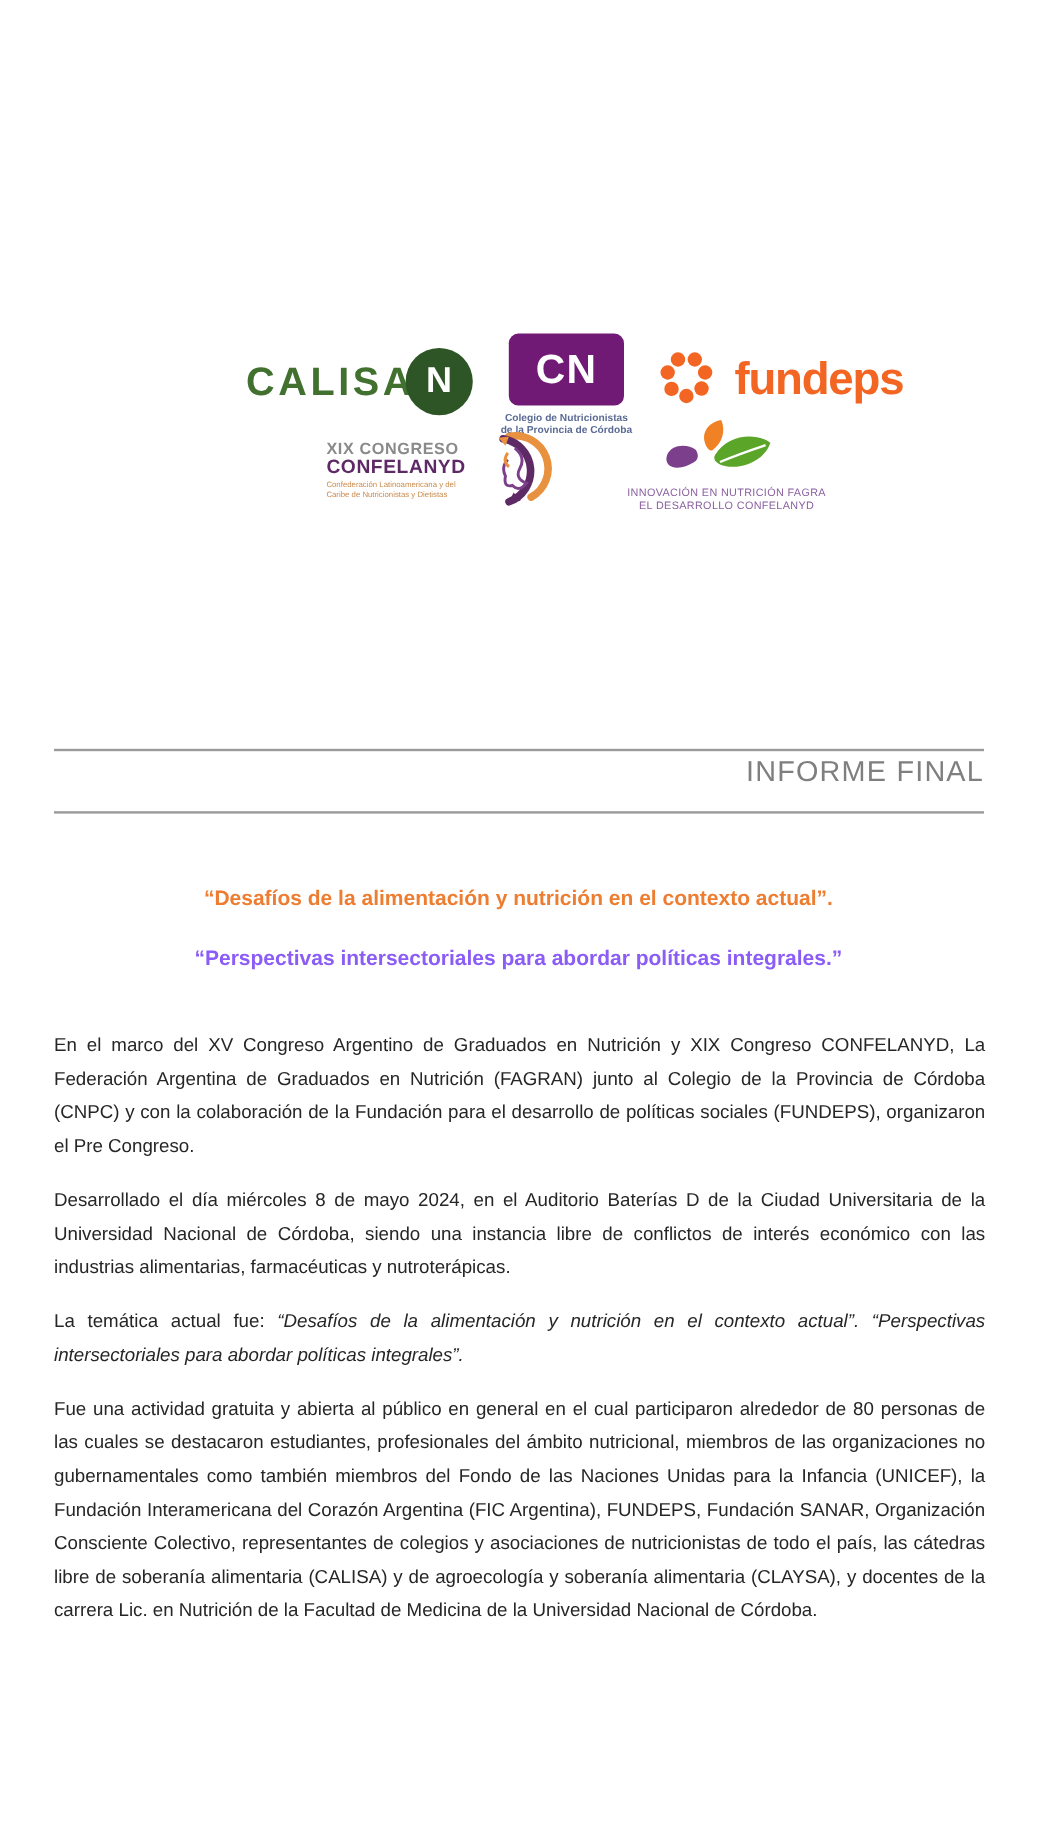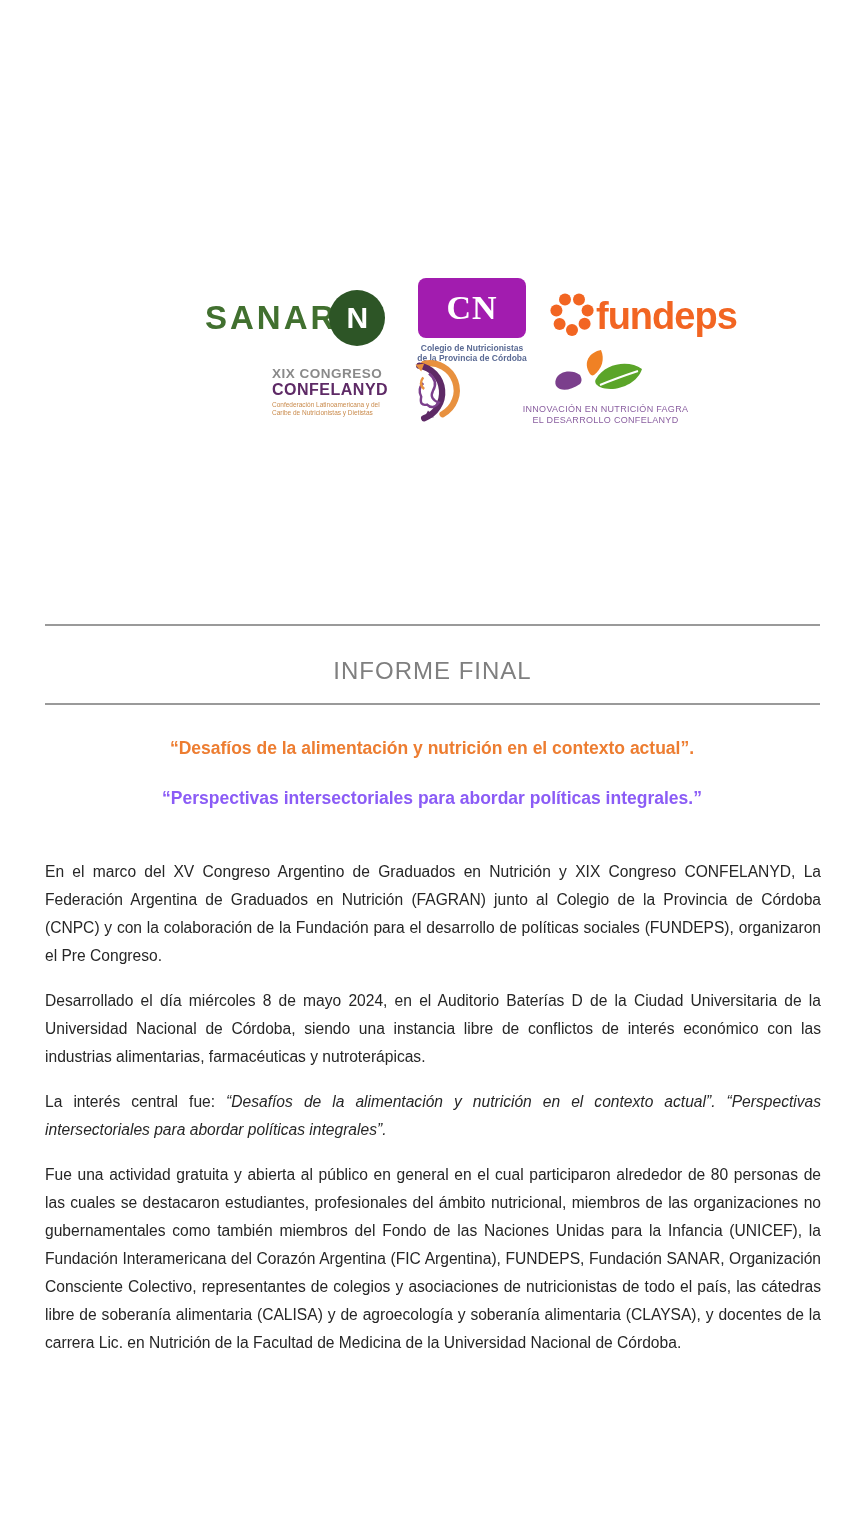--- a/index.html
+++ b/index.html
@@ -20,49 +20,49 @@
   .fagran-text { color:#41702F; font-weight:bold; font-size:33px; letter-spacing:3px; }
   .fagran-circle {
     width:56px; height:56px; border-radius:50%;
     background:#2D5526; color:#ffffff;
     display:flex; align-items:center; justify-content:center;
     font-size:30px; font-weight:bold; margin-left:-8px;
   }
 
   .cn { position:absolute; left:416px; top:0; width:112px; text-align:center; }
   .cn-mark {
-    width:108px; height:60px; margin:0 auto;
-    background:#a21caf; border-radius:8px;
+    width:96px; height:60px; margin:0 auto;
+    background:#701a75; border-radius:8px;
     display:flex; align-items:center; justify-content:center;
-    color:#ffffff; font-size:34px; font-weight:bold; letter-spacing:1px;font-family:Liberation Serif, serif;
+    color:#ffffff; font-size:34px; font-weight:bold; letter-spacing:1px;
   }
   .cn-caption { margin-top:5px; font-size:8.5px; font-weight:bold; color:#5A6A94; line-height:10px; }
 
-  .fundeps { position:absolute; left:548px; top:10px; display:flex; align-items:center; gap:0; }
+  .fundeps { position:absolute; left:548px; top:10px; display:flex; align-items:center; gap:16px; }
   .fundeps-name { color:#F26522; font-weight:bold; font-size:38px; letter-spacing:-1px; }
 
   .confelanyd { position:absolute; left:272px; top:76px; display:flex; align-items:center; gap:6px; }
   .confelanyd-l1 { font-size:13.5px; font-weight:bold; color:#8A8A8A; letter-spacing:0.5px; }
   .confelanyd-l2 { font-size:16px; font-weight:bold; color:#5E2A66; letter-spacing:0.5px; }
   .confelanyd-cap { font-size:6.5px; color:#C98A4B; line-height:8px; margin-top:2px; }
 
   .leaf { position:absolute; left:498px; top:70px; width:215px; text-align:center; }
   .leaf-cap { font-size:9px; color:#8A5FA0; line-height:11px; letter-spacing:0.3px; margin-top:2px; }
 
   
   .title {
     position:absolute; top:490px; left:0; width:100%;
     text-align:center; font-size:50px; font-weight:normal;
     color:#1b1b1b; letter-spacing:1px;
   }
   .informe { position:absolute; top:624px; left:45px; width:775px; }
   .informe-rule { border:none; border-top:2px solid #9a9a9a; height:0; }
   .informe-label {
-    text-align:center; font-size:24px; color:#7F7F7F;
-    letter-spacing:1px; margin:31px 0 18px;
+    text-align:right; font-size:24px; color:#7F7F7F;
+    letter-spacing:1px; margin:4px 0 18px;
   }
   .subtitle { position:absolute; left:0; width:100%; text-align:center; font-weight:bold; font-size:17.5px; }
   .subtitle-1 { top:738px; color:#ED7D31; }
   .subtitle-2 { top:788px; color:#8b5cf6; }
 
   
   .bodytext {
     position:absolute; top:858px; left:45px; width:776px;
     font-size:15.6px; line-height:28px; color:#262626;
     text-align:justify;
@@ -71,21 +71,21 @@
   .bodytext em { font-style:italic; }
 </style>
 </head>
 <body>
 
 <div class="page">
 
   <div class="logos">
 
     <div class="fagran">
-      <span class="fagran-text">SANAR</span>
+      <span class="fagran-text">CALISA</span>
       <span class="fagran-circle">N</span>
     </div>
 
     <div class="cn">
       <div class="cn-mark">CN</div>
       <div class="cn-caption">
         <div>Colegio de Nutricionistas</div>
         <div>de la Provincia de Córdoba</div>
       </div>
     </div>
@@ -151,17 +151,17 @@
     <div class="informe-label">INFORME FINAL</div>
     <hr class="informe-rule">
   </div>
 
   <div class="subtitle subtitle-1">“Desafíos de la alimentación y nutrición en el contexto actual”.</div>
   <div class="subtitle subtitle-2">“Perspectivas intersectoriales para abordar políticas integrales.”</div>
 
   <div class="bodytext">
     <p>En el marco del XV Congreso Argentino de Graduados en Nutrición y XIX Congreso CONFELANYD, La Federación Argentina de Graduados en Nutrición (FAGRAN) junto al Colegio de la Provincia de Córdoba (CNPC) y con la colaboración de la Fundación para el desarrollo de políticas sociales (FUNDEPS), organizaron el Pre Congreso.</p>
     <p>Desarrollado el día miércoles 8 de mayo 2024, en el Auditorio Baterías D de la Ciudad Universitaria de la Universidad Nacional de Córdoba, siendo una instancia libre de conflictos de interés económico con las industrias alimentarias, farmacéuticas y nutroterápicas.</p>
-    <p><span>La interés central fue: </span><em>“Desafíos de la alimentación y nutrición en el contexto actual”. “Perspectivas intersectoriales para abordar políticas integrales”.</em></p>
+    <p><span>La temática actual fue: </span><em>“Desafíos de la alimentación y nutrición en el contexto actual”. “Perspectivas intersectoriales para abordar políticas integrales”.</em></p>
     <p>Fue una actividad gratuita y abierta al público en general en el cual participaron alrededor de 80 personas de las cuales se destacaron estudiantes, profesionales del ámbito nutricional, miembros de las organizaciones no gubernamentales como también miembros del Fondo de las Naciones Unidas para la Infancia (UNICEF), la Fundación Interamericana del Corazón Argentina (FIC Argentina), FUNDEPS, Fundación SANAR, Organización Consciente Colectivo, representantes de colegios y asociaciones de nutricionistas de todo el país, las cátedras libre de soberanía alimentaria (CALISA) y de agroecología y soberanía alimentaria (CLAYSA), y docentes de la carrera Lic. en Nutrición de la Facultad de Medicina de la Universidad Nacional de Córdoba.</p>
   </div>
 
 </div>
 
 </body></html>

